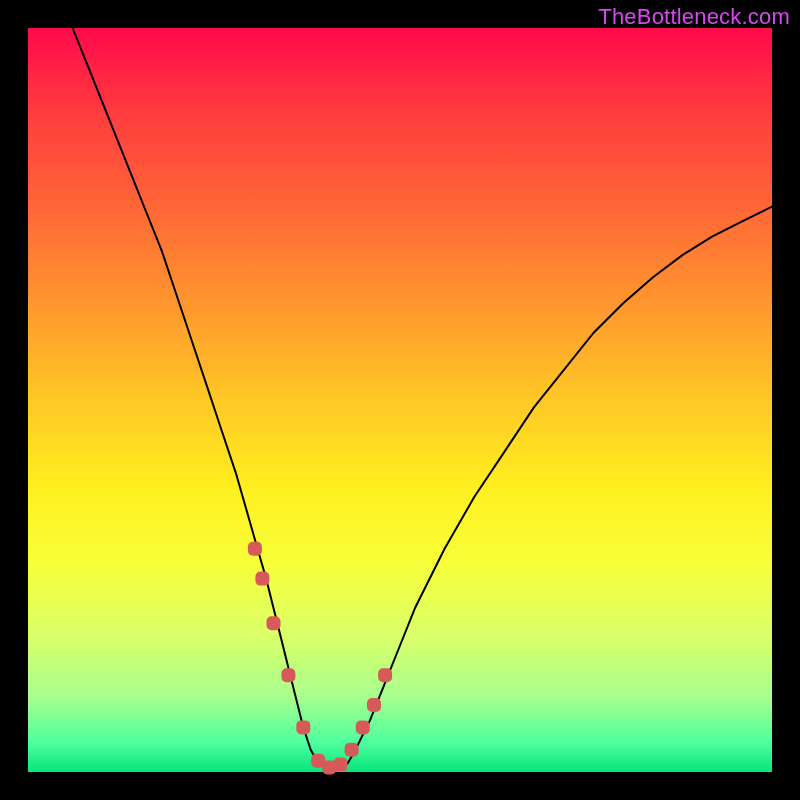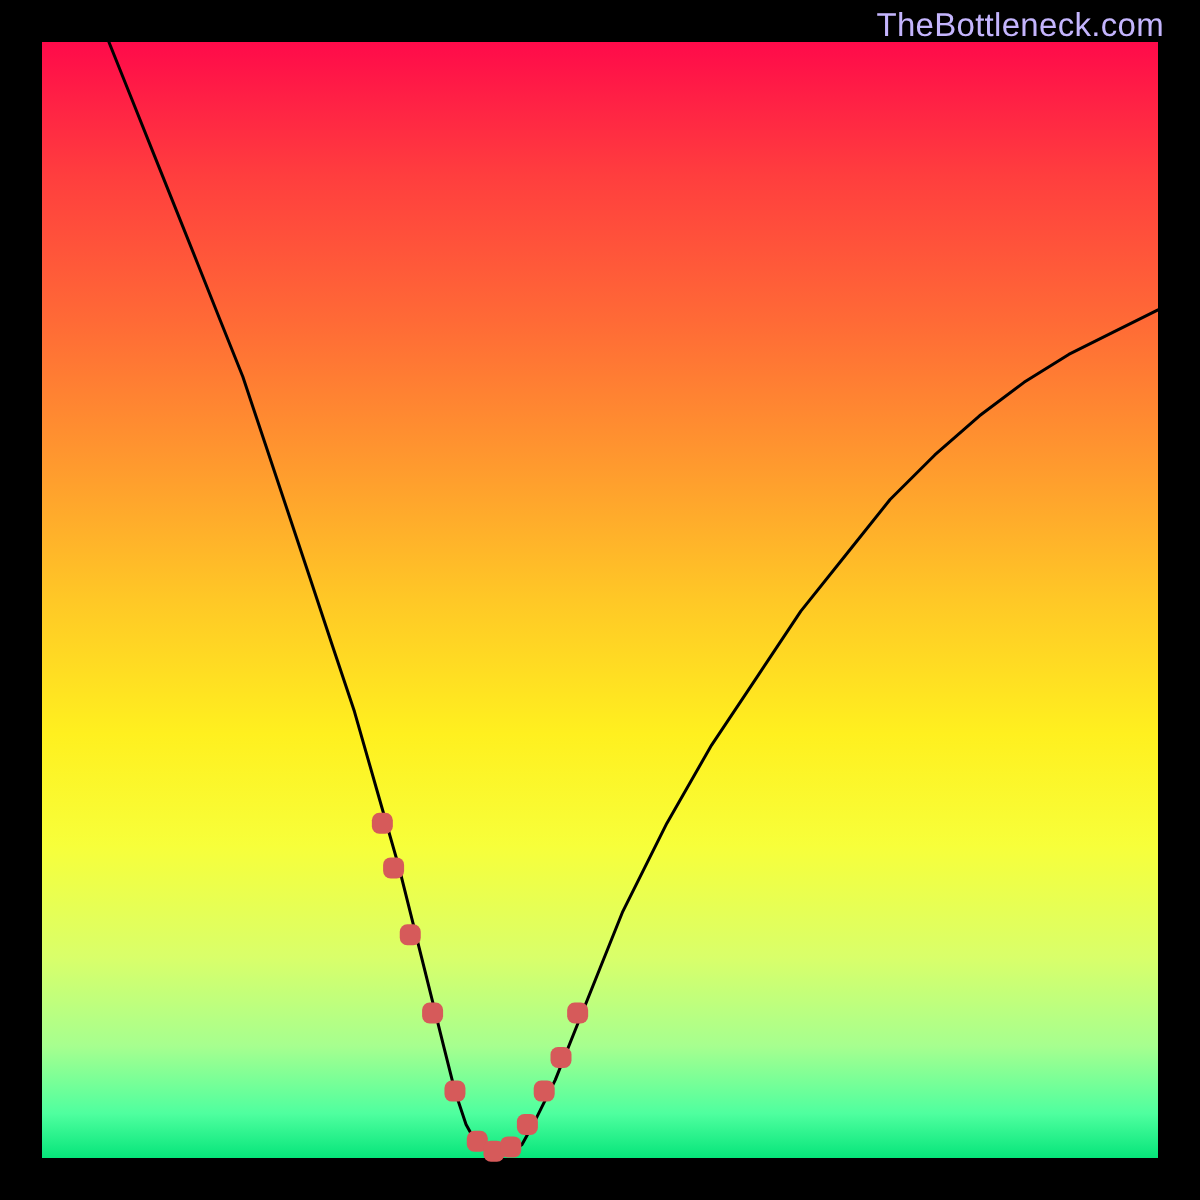--- a/index.html
+++ b/index.html
@@ -28,22 +28,22 @@
       #f7ff3a 72%,
       #d9ff6a 82%,
       #a6ff8f 90%,
       #4fff9f 96%,
       #06e57a 100%
     );
   }
   .watermark {
     position: absolute;
     top: 4px;
-    right: 24px;
-    color: #c4b5fd;
+    right: 10px;
+    color: #d946ef;
     font-size: 22px;
     letter-spacing: 0.2px;
     font-weight: 500;
     user-select: none;
     text-align: right;
   }
   svg.plot {
     position: absolute;
     left: 0;
     top: 0;

